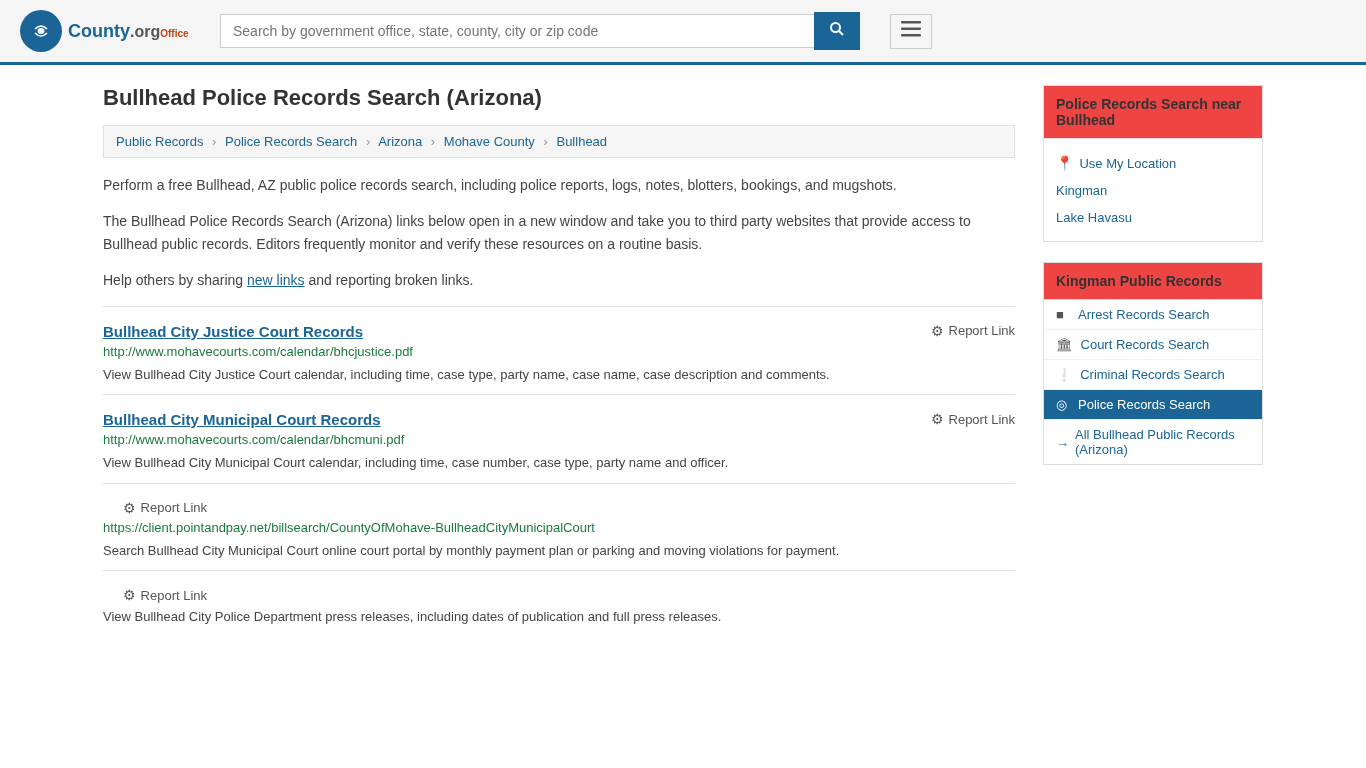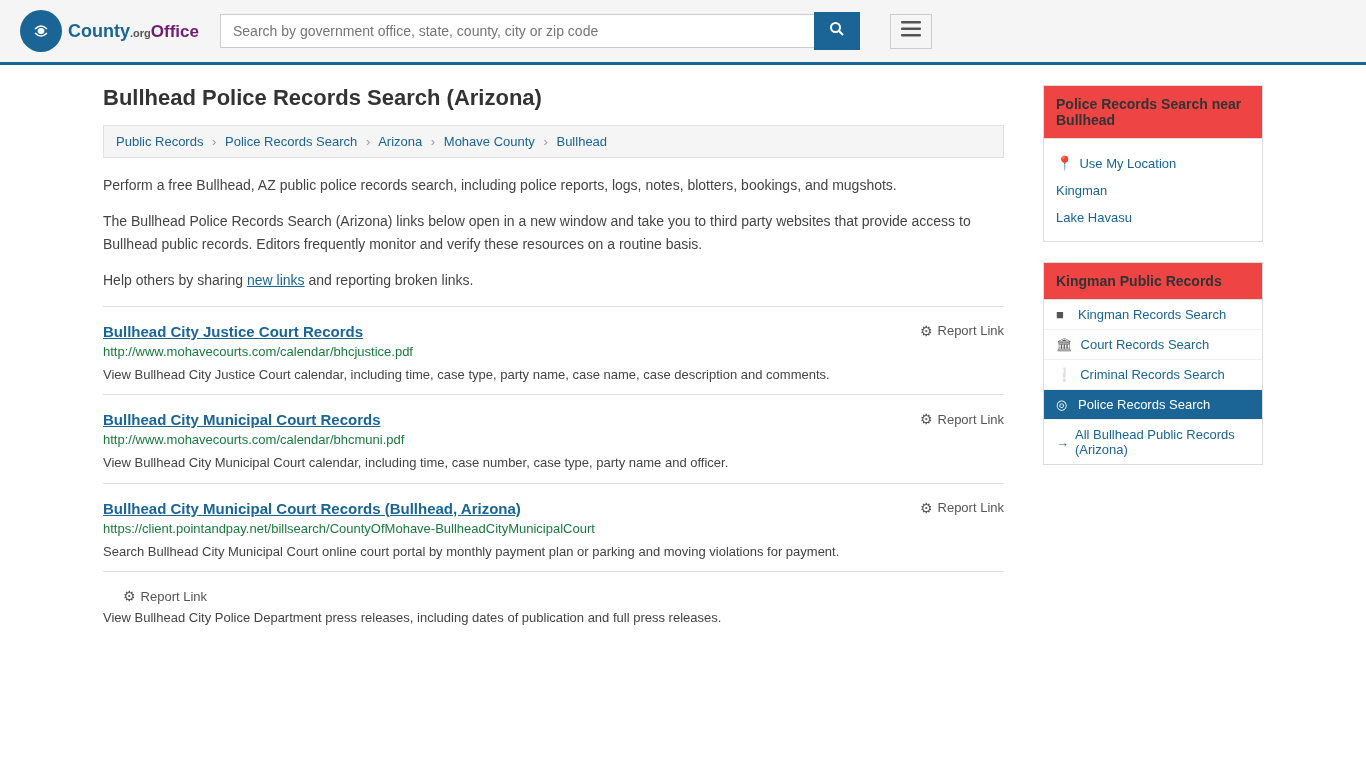--- a/index.html
+++ b/index.html
@@ -72,21 +72,21 @@
       margin-left: 10px;
       color: #333;
     }
 
     
     #main-container {
       display: flex;
       max-width: 1200px;
       margin: 0 auto;
       padding: 20px 20px;
-      gap: 39px;
+      gap: 28px;
     }
 
     
     #content {
       flex: 1;
     }
 
     #page-title {
       font-size: 22px;
       font-weight: bold;
@@ -233,21 +233,21 @@
     <div id="logo-circle">
       <svg width="24" height="24" viewBox="0 0 24 24" fill="none">
         <circle cx="12" cy="12" r="10" fill="#1a6496"></circle>
         <path d="M8 12 C8 8, 16 8, 16 12 C16 16, 8 16, 8 12Z" fill="white" opacity="0.4"></path>
         <circle cx="12" cy="12" r="3" fill="white"></circle>
         <path d="M6 10 Q12 4 18 10" stroke="white" stroke-width="1.5" fill="none"></path>
         <path d="M6 14 Q12 20 18 14" stroke="white" stroke-width="1.5" fill="none"></path>
       </svg>
     </div>
     <span id="logo-text">
-      <span>County</span><span style="color:#555; font-size:11px;">.org</span><span style="color:#701a75;font-size:17px;">Office</span>
+      <span>County</span><span style="color:#555; font-size:16px;">.org</span><span style="color:#c2410c;font-size:10px;">Office</span>
     </span>
   </div>
 
   <div id="search-area">
     <input id="search-input" type="text" placeholder="Search by government office, state, county, city or zip code" style="">
     <button id="search-btn">
       <svg width="16" height="16" viewBox="0 0 16 16" fill="white">
         <circle cx="6.5" cy="6.5" r="4.5" stroke="white" stroke-width="2" fill="none"></circle>
         <line x1="10" y1="10" x2="14" y2="14" stroke="white" stroke-width="2"></line>
       </svg>
@@ -308,21 +308,20 @@
             <span class="report-icon">⚙</span>
             <span>Report Link</span>
           </div>
         </div>
         <div class="result-url">http://www.mohavecourts.com/calendar/bhcmuni.pdf</div>
         <div class="result-desc">View Bullhead City Municipal Court calendar, including time, case number, case type, party name and officer.</div>
       </div>
 
       <div class="result-entry">
         <div class="result-header">
-          <a class="result-title">Bullhead City Municipal Court Records (Bullhead, Arizona)</a>
           <div class="report-link">
             <span class="report-icon">⚙</span>
             <span>Report Link</span>
           </div>
         </div>
         <div class="result-url">https://client.pointandpay.net/billsearch/CountyOfMohave-BullheadCityMunicipalCourt</div>
         <div class="result-desc">Search Bullhead City Municipal Court online court portal by monthly payment plan or parking and moving violations for payment.</div>
       </div>
 
       <div class="result-entry">
@@ -354,21 +353,21 @@
           <span>Lake Havasu</span>
         </div>
       </div>
     </div>
 
     <div class="sidebar-box">
       <div class="sidebar-box-title">Kingman Public Records</div>
 
       <div class="sidebar-link-item">
         <span class="item-icon">■</span>
-        <span>Kingman Records Search</span>
+        <span>Arrest Records Search</span>
       </div>
       <div class="sidebar-link-item">
         <span class="item-icon">🏛</span>
         <span>Court Records Search</span>
       </div>
       <div class="sidebar-link-item">
         <span class="item-icon">❕</span>
         <span>Criminal Records Search</span>
       </div>
       <div class="sidebar-link-item active">

